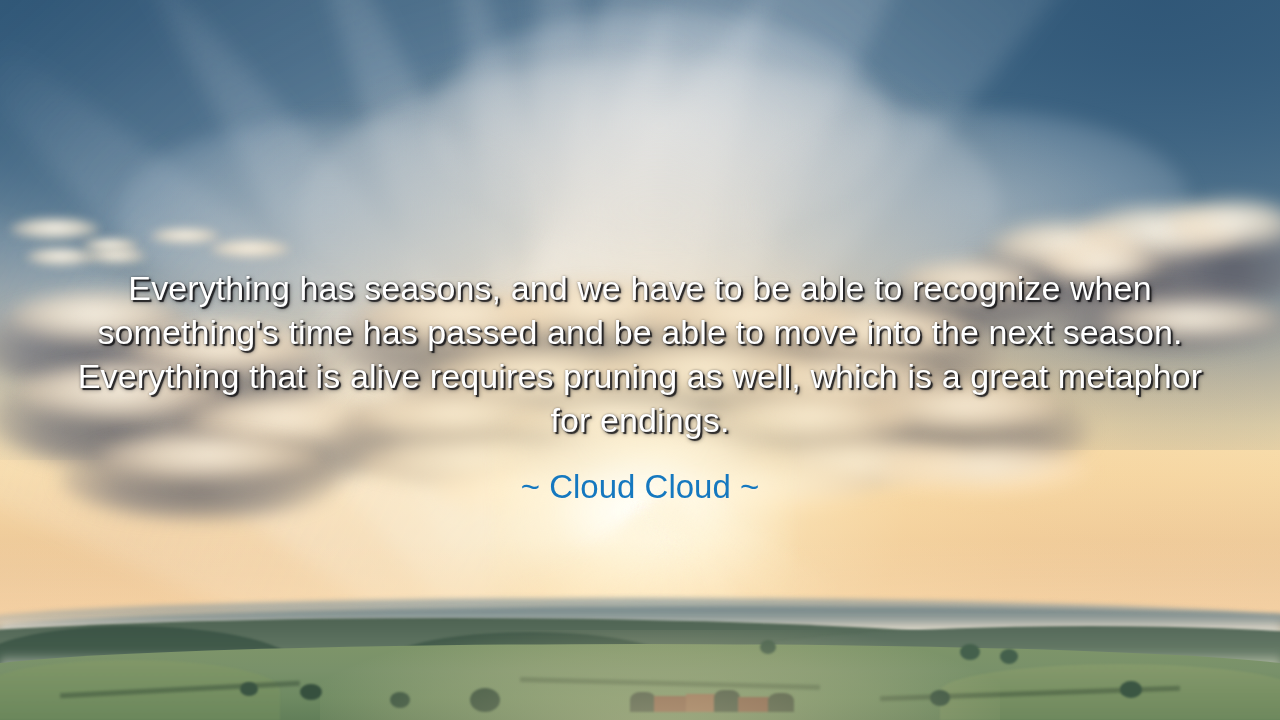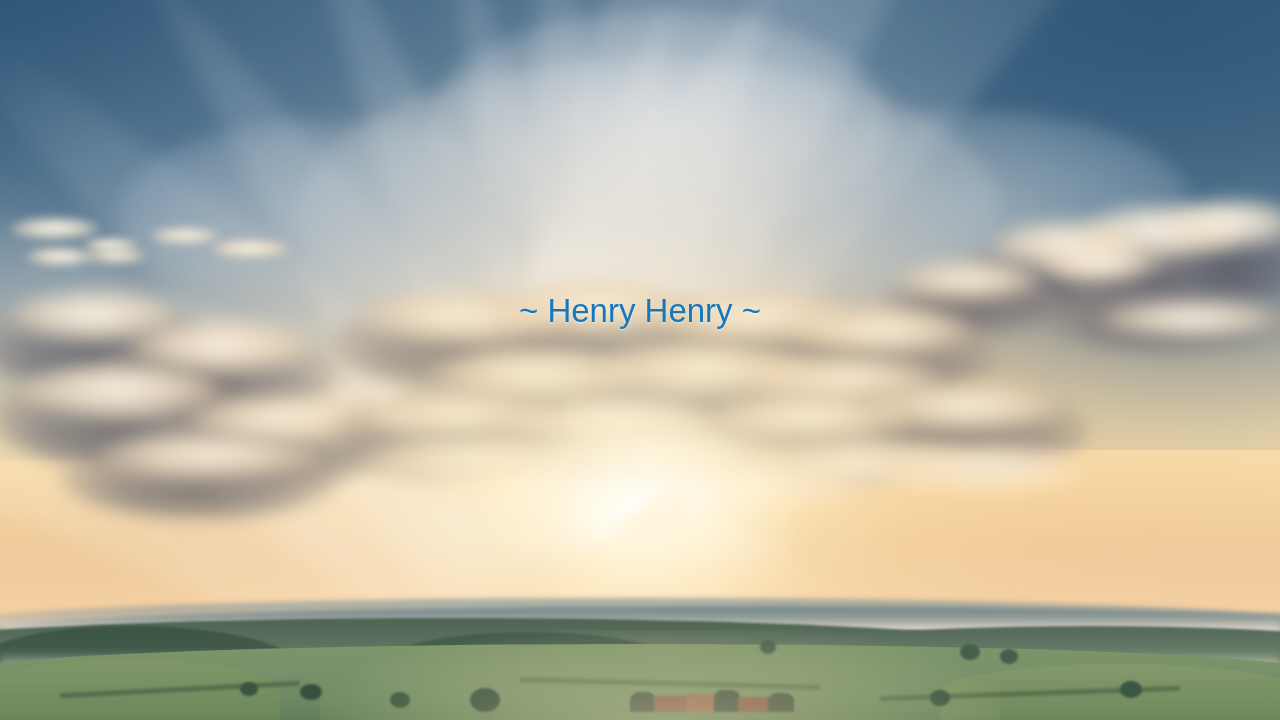--- a/index.html
+++ b/index.html
@@ -379,16 +379,17 @@
         <div style="position:absolute;left:108px;bottom:0;width:32px;height:15px;background:#7a5a46;"></div>
         <div style="position:absolute;left:138px;bottom:0;width:26px;height:19px;border-radius:40% 40% 0 0;background:#41523f;"></div>
       </div>
 
       <div style="position:absolute;left:320px;right:280px;bottom:0;height:90px;
                   background:radial-gradient(ellipse at 50% 120%,rgba(255,236,190,0.42),rgba(255,232,184,0.16) 55%,rgba(255,230,180,0.0) 80%);"></div>
     </div>
   </div>
 
   <div class="quote-wrap">
-    <p class="attribution">~ Henry Henry ~</p>
+    <p class="quote">Everything has seasons, and we have to be able to recognize when something's time has passed and be able to move into the next season. Everything that is alive requires pruning as well, which is a great metaphor for endings.</p>
+    <p class="attribution">~ Cloud Cloud ~</p>
   </div>
 
 </div>
 
 </body></html>

